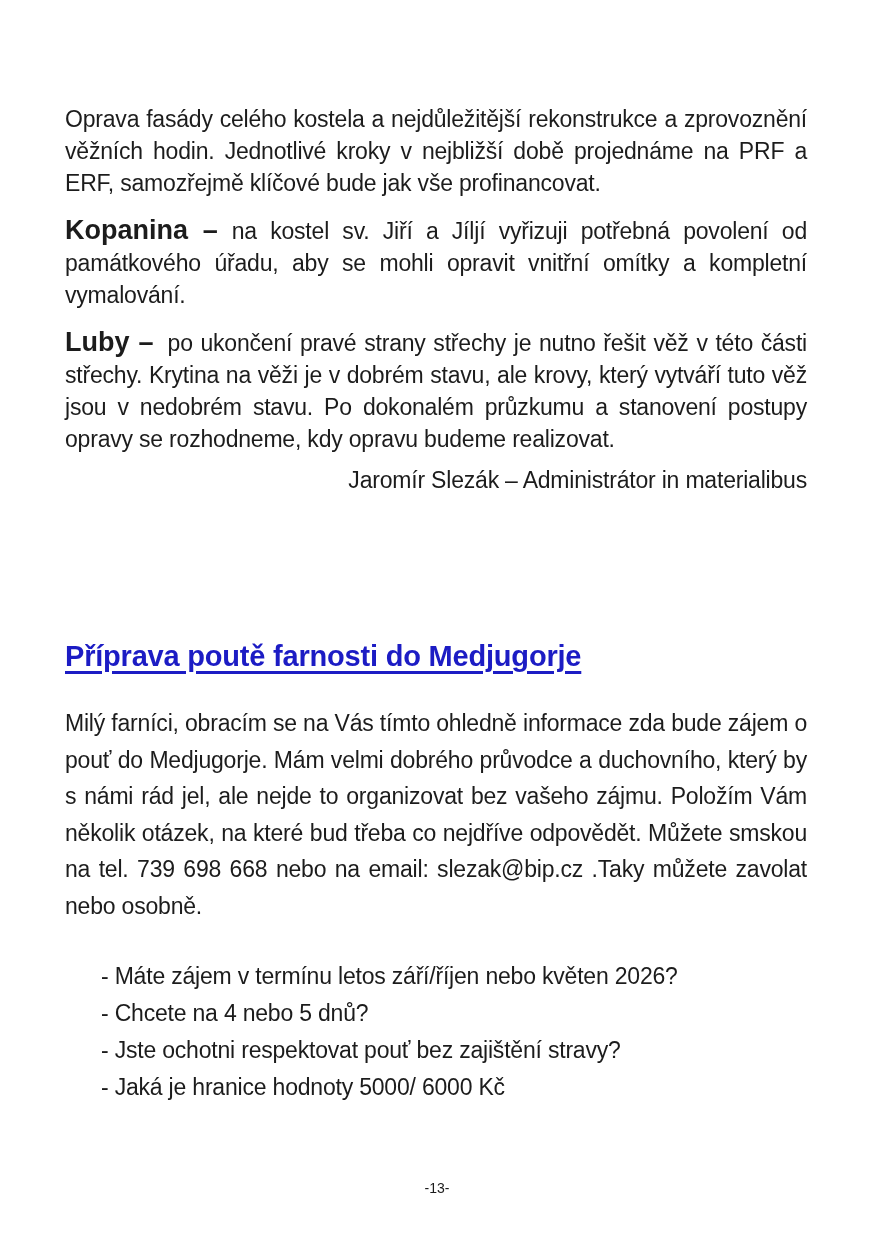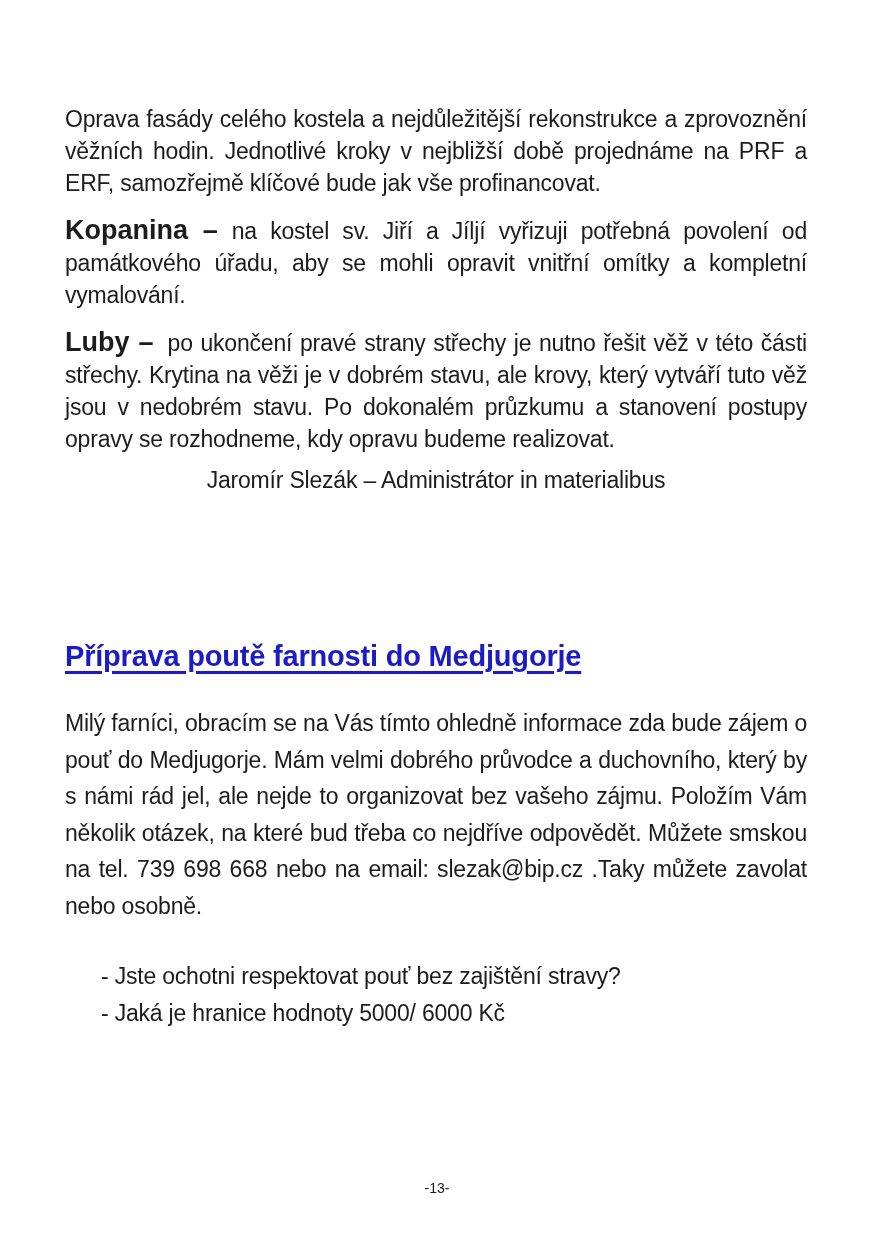--- a/index.html
+++ b/index.html
@@ -39,21 +39,21 @@
   }
   .para-label {
     font-weight: bold;
     font-size: 27px;
     letter-spacing: 0;
     margin-right: 14px;
   }
   .signature-line {
     margin-top: 12px;
     font-size: 23px;
-    text-align: center;
+    text-align: right;
     letter-spacing: -0.2px;
   }
   .section-heading {
     margin: 146px 0 0 0;
     font-size: 29px;
     font-weight: bold;
     text-align: left;
     color: #1c1cc4;
     text-decoration: underline;
     text-decoration-thickness: 3px;
@@ -96,20 +96,22 @@
 
     <p class="body-para labeled-para"><strong class="para-label">Luby –</strong><span>po ukončení  pravé strany střechy je nutno řešit věž v této části střechy. Krytina na věži je v dobrém stavu, ale krovy, který vytváří tuto věž jsou v nedobrém stavu. Po dokonalém průzkumu a stanovení postupy opravy se rozhodneme, kdy opravu budeme realizovat.</span></p>
 
     <p class="signature-line">Jaromír Slezák – Administrátor in materialibus</p>
 
     <h1 class="section-heading">Příprava poutě farnosti do Medjugorje</h1>
 
     <p class="body-para medj-para">Milý farníci, obracím se na Vás tímto ohledně informace zda bude zájem o pouť do Medjugorje. Mám velmi dobrého průvodce a duchovního, který by s námi rád jel, ale nejde to organizovat bez vašeho zájmu. Položím Vám několik otázek, na které bud třeba co nejdříve odpovědět. Můžete smskou na tel. 739 698 668 nebo na email: slezak@bip.cz .Taky můžete zavolat nebo osobně.</p>
 
     <ul class="question-list">
+      <li>- Máte zájem v termínu letos září/říjen nebo květen 2026?</li>
+      <li>- Chcete na 4 nebo 5 dnů?</li>
       <li>- Jste ochotni respektovat pouť bez zajištění stravy?</li>
       <li>- Jaká je hranice hodnoty 5000/ 6000 Kč</li>
     </ul>
 
   </div>
 
   <div class="page-number">-13-</div>
 </div>
 
 </body></html>

